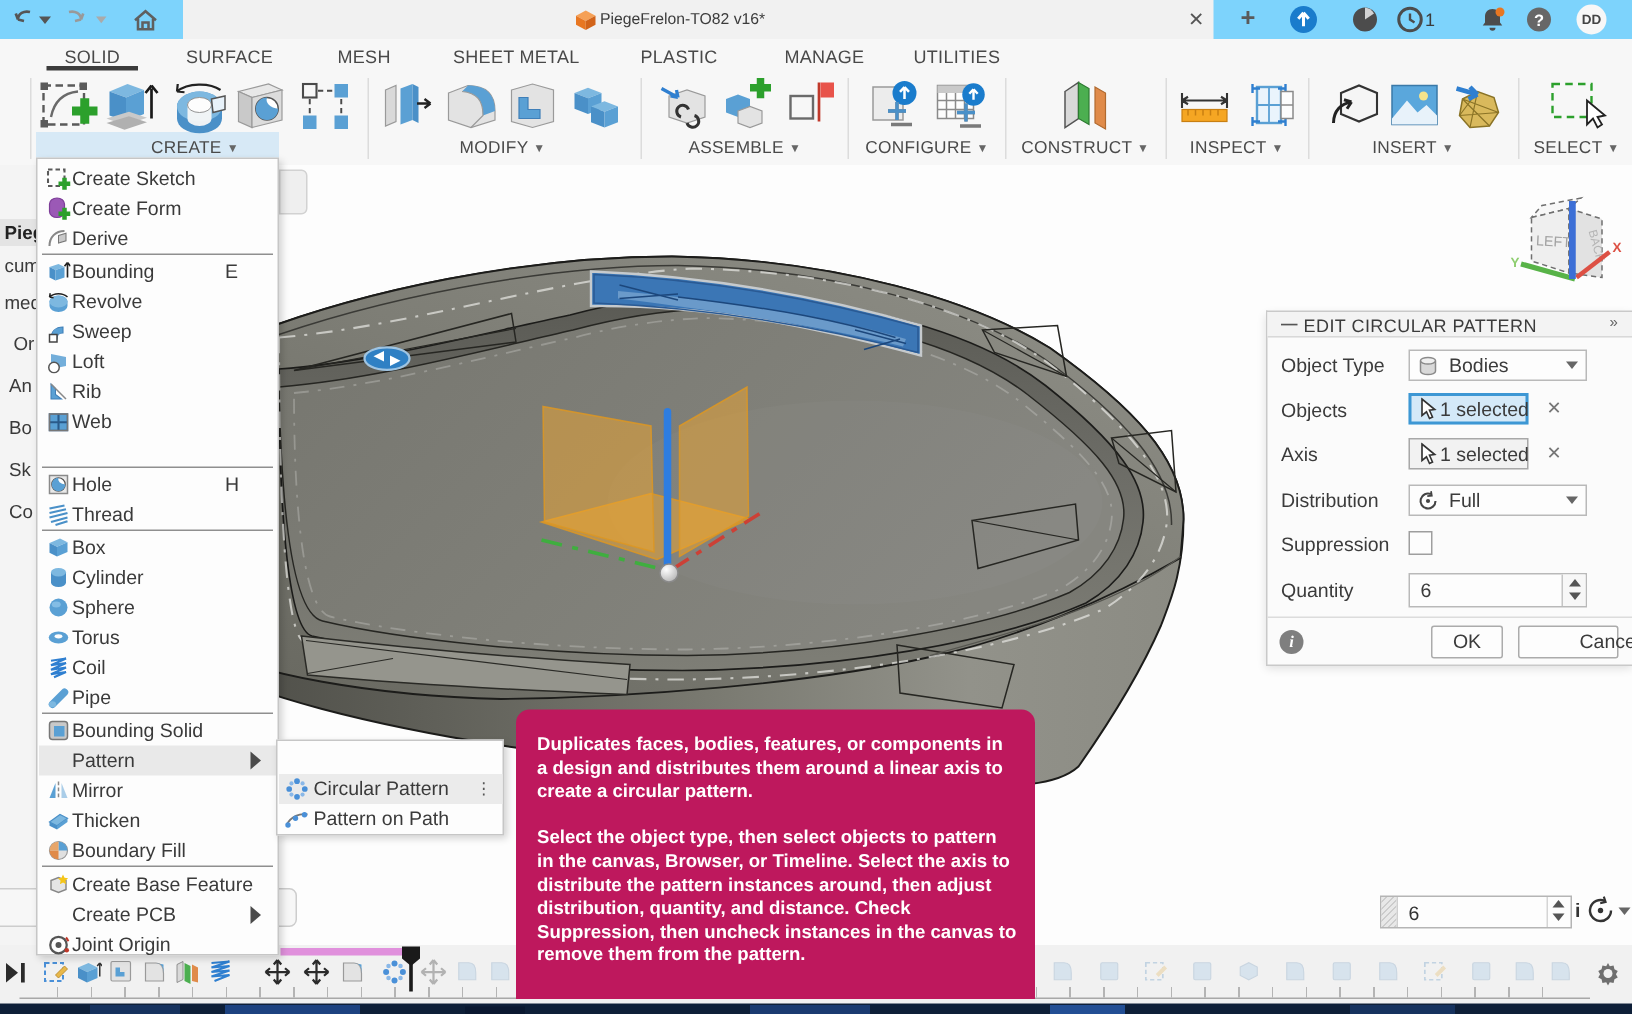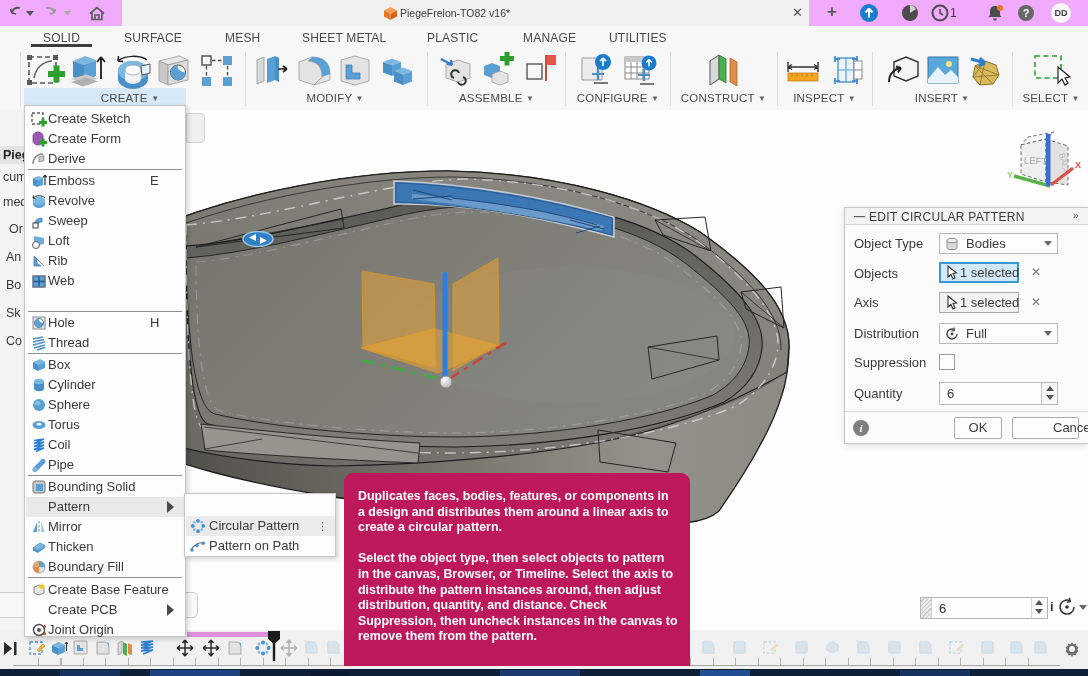--- a/index.html
+++ b/index.html
@@ -1,19 +1,19 @@
 <!DOCTYPE html>
 <html><head>
 <meta charset="utf-8">
 <style>
   * { margin:0; padding:0; box-sizing:border-box; }
   html,body { width:1088px; height:676px; overflow:hidden; }
   body { font-family:"Liberation Sans", sans-serif; position:relative; background:#fdfdfd; }
   .abs { position:absolute; }
-  #titlebar { left:0; top:0; width:1088px; height:26px; background:#f0abfc; z-index:20; }
+  #titlebar { left:0; top:0; width:1088px; height:26px; background:#7dd3fc; z-index:20; }
   #doctab { left:122px; top:0; width:687px; height:26px; background:#f1f1f1; }
   #doctab .tabtxt { position:absolute; left:278px; top:7px; font-size:10.5px; color:#3c3c3c; }
   #tabbar { left:0; top:26px; width:1088px; height:22px; background:#f7f7f7; z-index:20; }
   .tab { position:absolute; top:5px; font-size:12px; color:#494949; letter-spacing:0.2px; }
   #solidline { position:absolute; left:31px; top:18px; width:61px; height:3px; background:#3c3c3c; }
   #toolbar { left:0; top:48px; width:1088px; height:62px; background:#f7f7f7; z-index:20; }
   .gsep { position:absolute; top:4px; width:1px; height:54px; background:#dcdcdc; }
   .glabel { position:absolute; top:41px; height:19px; font-size:11.5px; color:#4a4a4a; text-align:center; line-height:19px; letter-spacing:0.2px; }
   .glabel .car { font-size:8px; color:#666; vertical-align:1px; }
   #createlabel { left:24px; top:40px; width:162px; height:18px; background:#d7e9f6; }
@@ -401,21 +401,21 @@
       <span class="tx">Derive</span>
     </div>
   <div class="msep" style="top:63px;"></div>
   <div class="mi" style="top:65px;">
       <svg class="ic" viewBox="0 0 16 16">
         <polygon points="2,5 8,3 12,5 6,7" fill="#7db8e0"></polygon>
         <polygon points="2,5 6,7 6,14 2,12" fill="#4a90c8"></polygon>
         <polygon points="6,7 12,5 12,12 6,14" fill="#5aa0d4"></polygon>
         <path d="M14,2 L14,12 M14,2 l-2,2.5 M14,2 l2,2.5" stroke="#222" stroke-width="1.1" fill="none"></path>
       </svg>
-      <span class="tx">Emboss</span>
+      <span class="tx">Bounding</span>
       <span class="sc">E</span>
     </div>
   <div class="mi" style="top:85px;">
       <svg class="ic" viewBox="0 0 16 16">
         <path d="M2,8 a6,4 0 0 1 12,0 l0,3 a6,4 0 0 1 -12,0 Z" fill="#5aa0d4"></path>
         <ellipse cx="8" cy="8" rx="6" ry="4" fill="#7db8e0"></ellipse>
         <path d="M2,5 C5,2 11,2 14,5 M2,5 l0.5,-2.5 M2,5 l2.7,0.5" stroke="#222" stroke-width="1" fill="none"></path>
       </svg>
       <span class="tx">Revolve</span>
     </div>

